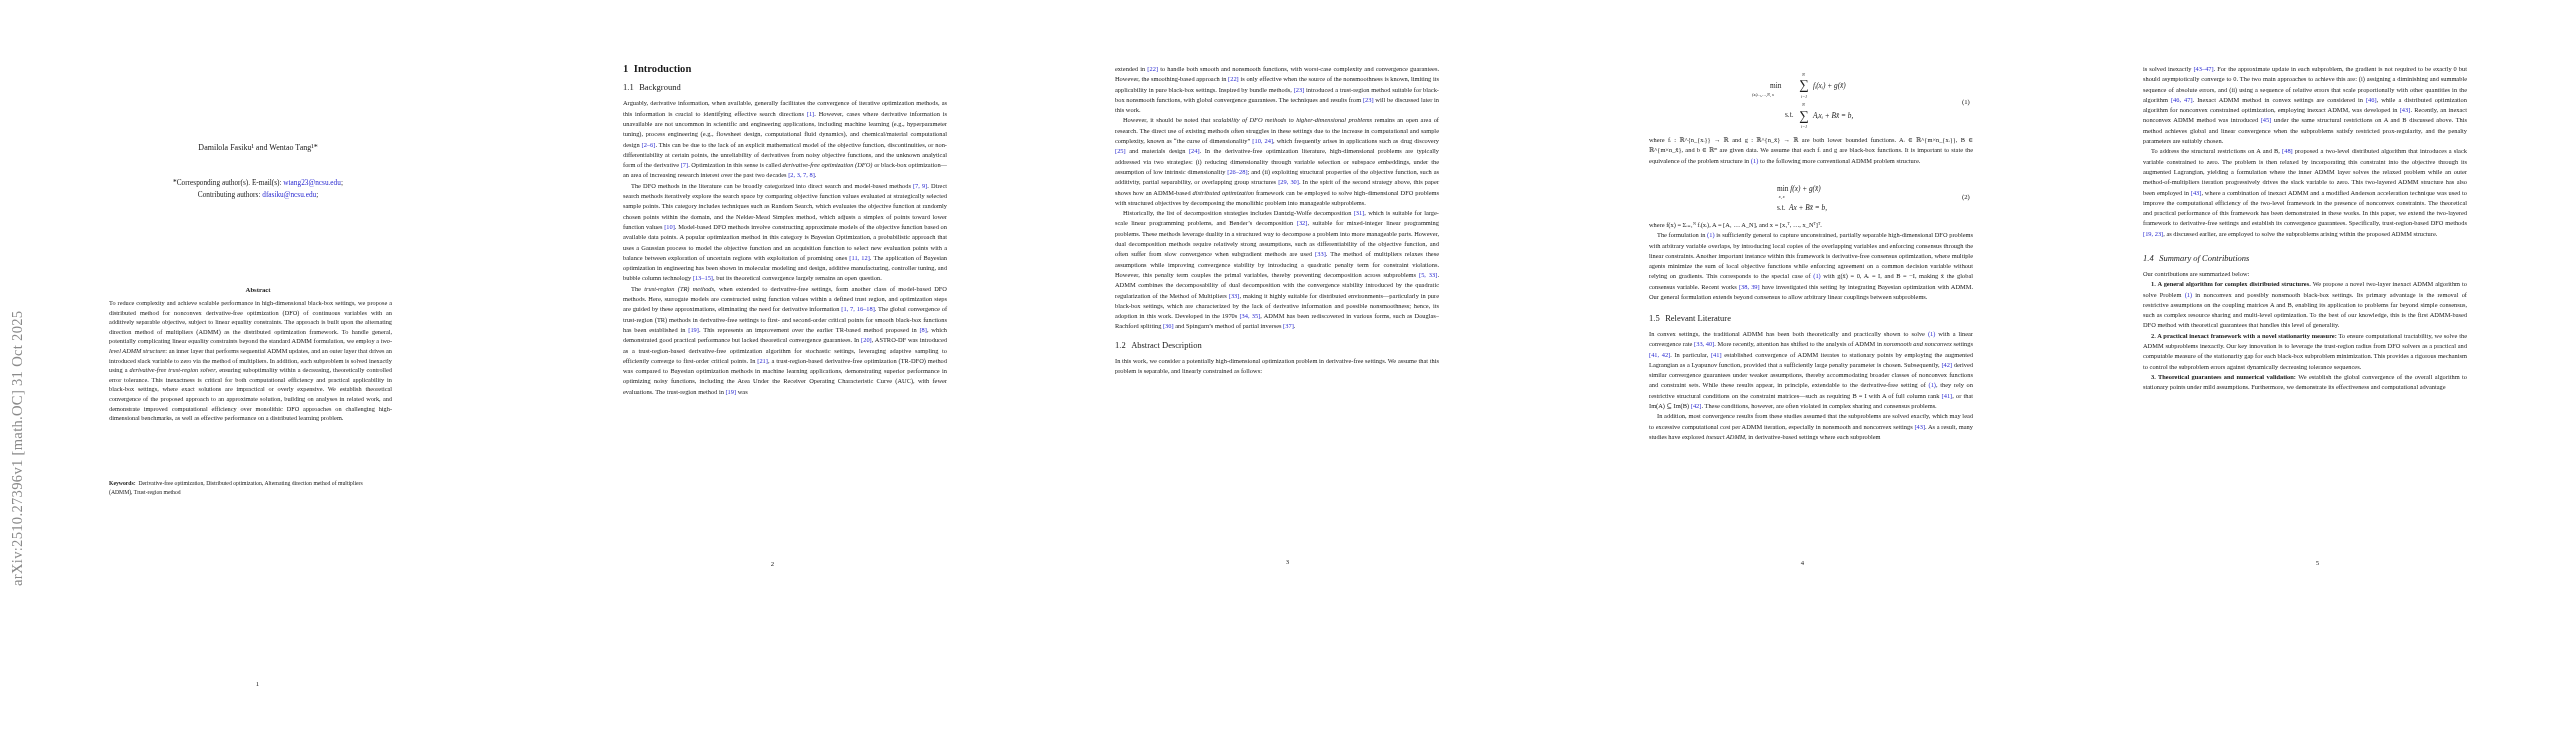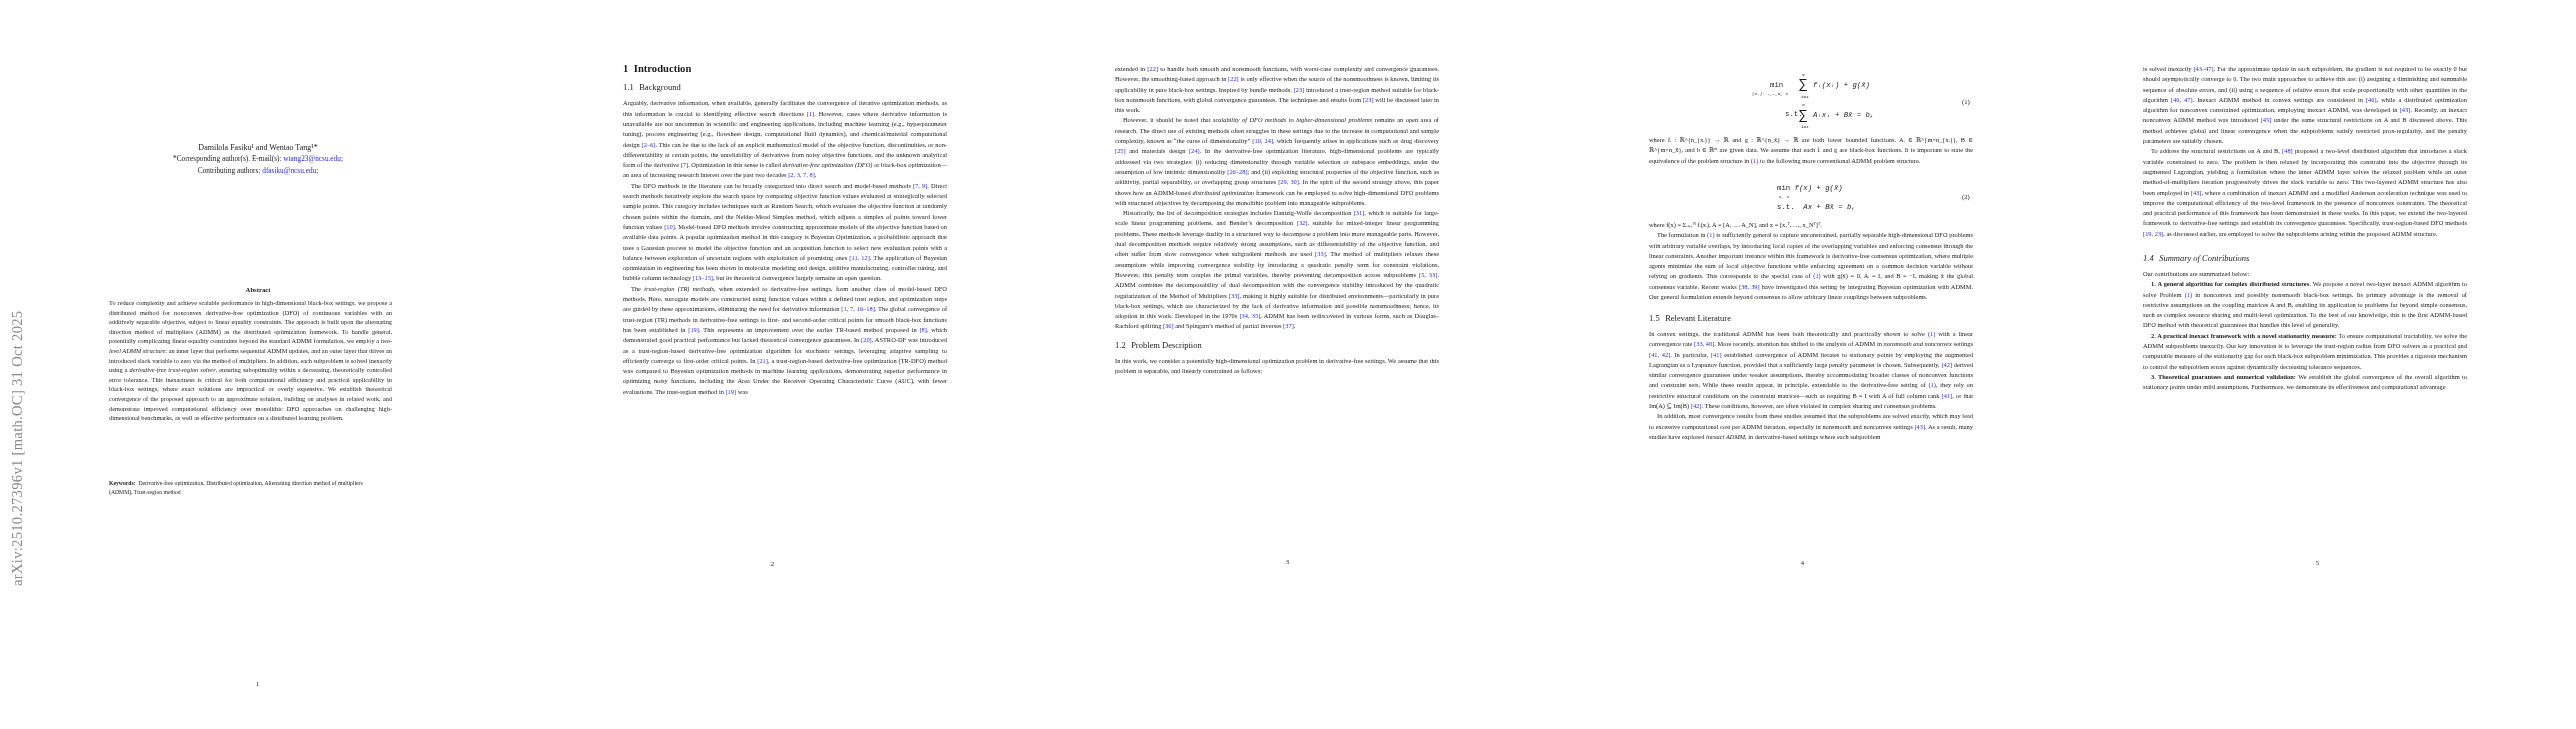--- a/index.html
+++ b/index.html
@@ -21,31 +21,31 @@
   
   .stamp { position: absolute; left: 8.5px; top: 200px; width: 13.4px; height: 0;
            transform-origin: 0 0; }
   .stamp span { position: absolute; left: 0; top: 0; white-space: nowrap; display: block;
                 transform: rotate(-90deg); transform-origin: 0 0; font-size: 14.6px;
                 color: #8a8a8a; font-family: "Liberation Serif", serif; letter-spacing: 0.3px; }
   .title-block { position: absolute; left: 103px; top: 114px; width: 310px; text-align: center; }
   .title { font-size: 11.5px; line-height: 19.4px; margin: 0; font-weight: normal; }
   .authors { font-size: 8px; margin-top: 28px; line-height: 11px; }
   .affil { font-size: 7.3px; line-height: 12px; margin-top: 6px; }
-  .corresp { font-size: 7.3px; line-height: 11.5px; }
+  .corresp { font-size: 7.3px; line-height: 11.5px; margin-top: 24px; }
   .corresp .mail { color: #2a2ad0; }
   .abstract-head { position: absolute; left: 103px; top: 286px; width: 310px; text-align: center;
                    font-weight: bold; font-size: 6.7px; }
   .abstract { position: absolute; left: 109px; top: 298px; width: 283px; font-size: 6.3px;
               line-height: 9.6px; text-align: justify; }
   .keywords { position: absolute; left: 109px; top: 479px; width: 267px; font-size: 5.7px;
               line-height: 8.5px; }
 
   
-  .eq { position: absolute; font-family: Liberation Mono, monospace; font-style: italic; font-size: 7.3px; }
+  .eq { position: absolute; font-family: Liberation Serif, serif; font-style: italic; font-size: 7.3px; }
   .eq .row { position: absolute; white-space: nowrap; }
   .eq .up { font-style: normal; }
   .eq .sum { font-size: 13.4px; font-style: normal; position: relative; top: 1.8px; }
   .eq .lim { font-size: 4.3px; position: absolute; white-space: nowrap; }
   .eqnum { position: absolute; font-size: 6.7px; font-style: normal; }
 </style>
 </head>
 <body>
 
 <div class="strip">
@@ -83,21 +83,21 @@
       <p class="indent">The <em>trust-region (TR) methods</em>, when extended to derivative-free settings, form another class of model-based DFO methods. Here, surrogate models are constructed using function values within a defined trust region, and optimization steps are guided by these approximations, eliminating the need for derivative information <span class="ref">[1, 7, 16–18]</span>. The global convergence of trust-region (TR) methods in derivative-free settings to first- and second-order critical points for smooth black-box functions has been established in <span class="ref">[19]</span>. This represents an improvement over the earlier TR-based method proposed in <span class="ref">[8]</span>, which demonstrated good practical performance but lacked theoretical convergence guarantees. In <span class="ref">[20]</span>, ASTRO-DF was introduced as a trust-region-based derivative-free optimization algorithm for stochastic settings, leveraging adaptive sampling to efficiently converge to first-order critical points. In <span class="ref">[21]</span>, a trust-region-based derivative-free optimization (TR-DFO) method was compared to Bayesian optimization methods in machine learning applications, demonstrating superior performance in optimizing noisy functions, including the Area Under the Receiver Operating Characteristic Curve (AUC), with fewer evaluations. The trust-region method in <span class="ref">[19]</span> was</p>
     </div>
     <div class="pagenum" style="top:560px;">2</div>
   </div>
 
   <div class="page">
     <div class="col" style="left:85px; top:64px; width:324px;">
       <p>extended in <span class="ref">[22]</span> to handle both smooth and nonsmooth functions, with worst-case complexity and convergence guarantees. However, the smoothing-based approach in <span class="ref">[22]</span> is only effective when the source of the nonsmoothness is known, limiting its applicability in pure black-box settings. Inspired by bundle methods, <span class="ref">[23]</span> introduced a trust-region method suitable for black-box nonsmooth functions, with global convergence guarantees. The techniques and results from <span class="ref">[23]</span> will be discussed later in this work.</p>
       <p class="indent">However, it should be noted that <em>scalability of DFO methods to higher-dimensional problems</em> remains an open area of research. The direct use of existing methods often struggles in these settings due to the increase in computational and sample complexity, known as “the curse of dimensionality” <span class="ref">[10, 24]</span>, which frequently arises in applications such as drug discovery <span class="ref">[25]</span> and materials design <span class="ref">[24]</span>. In the derivative-free optimization literature, high-dimensional problems are typically addressed via two strategies: (i) reducing dimensionality through variable selection or subspace embeddings, under the assumption of low intrinsic dimensionality <span class="ref">[26–28]</span>; and (ii) exploiting structural properties of the objective function, such as additivity, partial separability, or overlapping group structures <span class="ref">[29, 30]</span>. In the spirit of the second strategy above, this paper shows how an ADMM-based <em>distributed optimization</em> framework can be employed to solve high-dimensional DFO problems with structured objectives by decomposing the monolithic problem into manageable subproblems.</p>
       <p class="indent">Historically, the list of decomposition strategies includes Dantzig-Wolfe decomposition <span class="ref">[31]</span>, which is suitable for large-scale linear programming problems, and Bender’s decomposition <span class="ref">[32]</span>, suitable for mixed-integer linear programming problems. These methods leverage duality in a structured way to decompose a problem into more manageable parts. However, dual decomposition methods require relatively strong assumptions, such as differentiability of the objective function, and often suffer from slow convergence when subgradient methods are used <span class="ref">[33]</span>. The method of multipliers relaxes these assumptions while improving convergence stability by introducing a quadratic penalty term for constraint violations. However, this penalty term couples the primal variables, thereby preventing decomposition across subproblems <span class="ref">[5, 33]</span>. ADMM combines the decomposability of dual decomposition with the convergence stability introduced by the quadratic regularization of the Method of Multipliers <span class="ref">[33]</span>, making it highly suitable for distributed environments—particularly in pure black-box settings, which are characterized by the lack of derivative information and possible nonsmoothness; hence, its adoption in this work. Developed in the 1970s <span class="ref">[34, 35]</span>, ADMM has been rediscovered in various forms, such as Douglas–Rachford splitting <span class="ref">[36]</span> and Spingarn’s method of partial inverses <span class="ref">[37]</span>.</p>
-      <div class="h2" style="margin-top:7.3px;"><span class="num">1.2</span><span>Problem Description</span></div>
+      <div class="h2" style="margin-top:7.3px;"><span class="num">1.2</span><span>Abstract Description</span></div>
       <p>In this work, we consider a potentially high-dimensional optimization problem in derivative-free settings. We assume that this problem is separable, and linearly constrained as follows:</p>
     </div>
     <div class="pagenum" style="top:558px;">3</div>
   </div>
 
   <div class="page">
 
     <div class="eq" style="left:207px; top:72px; width:225px; height:55px;">
       <div class="row" style="left:18px; top:8.5px;"><span class="up">min</span></div>
       <div class="lim" style="left:0px; top:19.4px;">(xᵢ)ᵢ₌₁,…,N, x̄</div>

